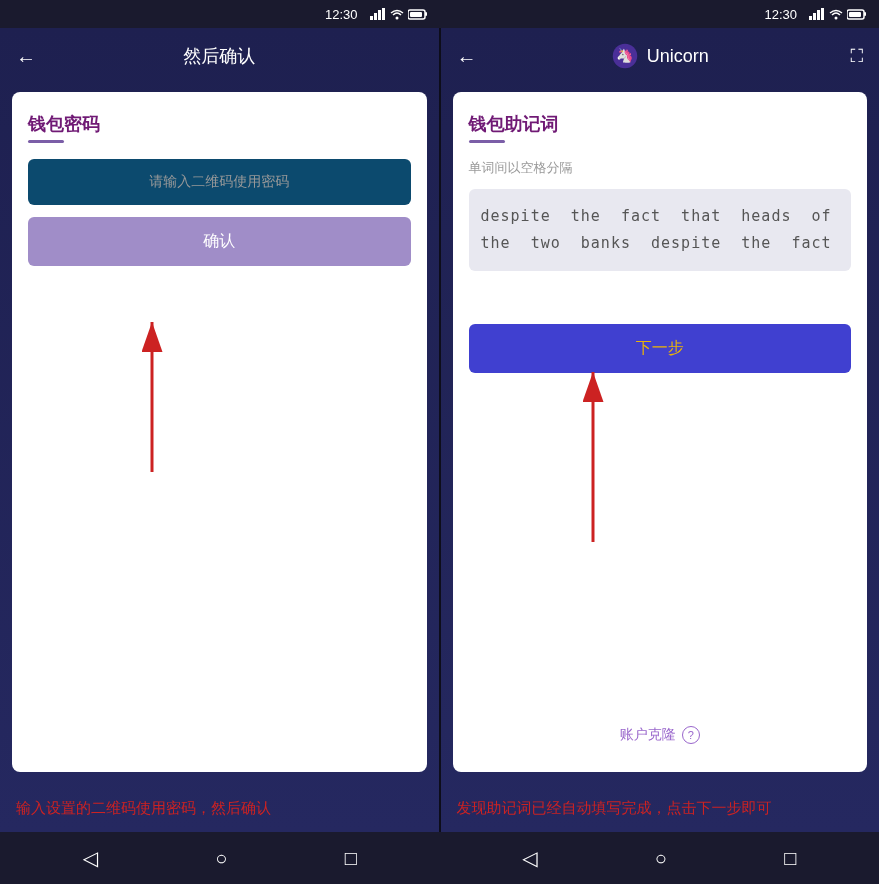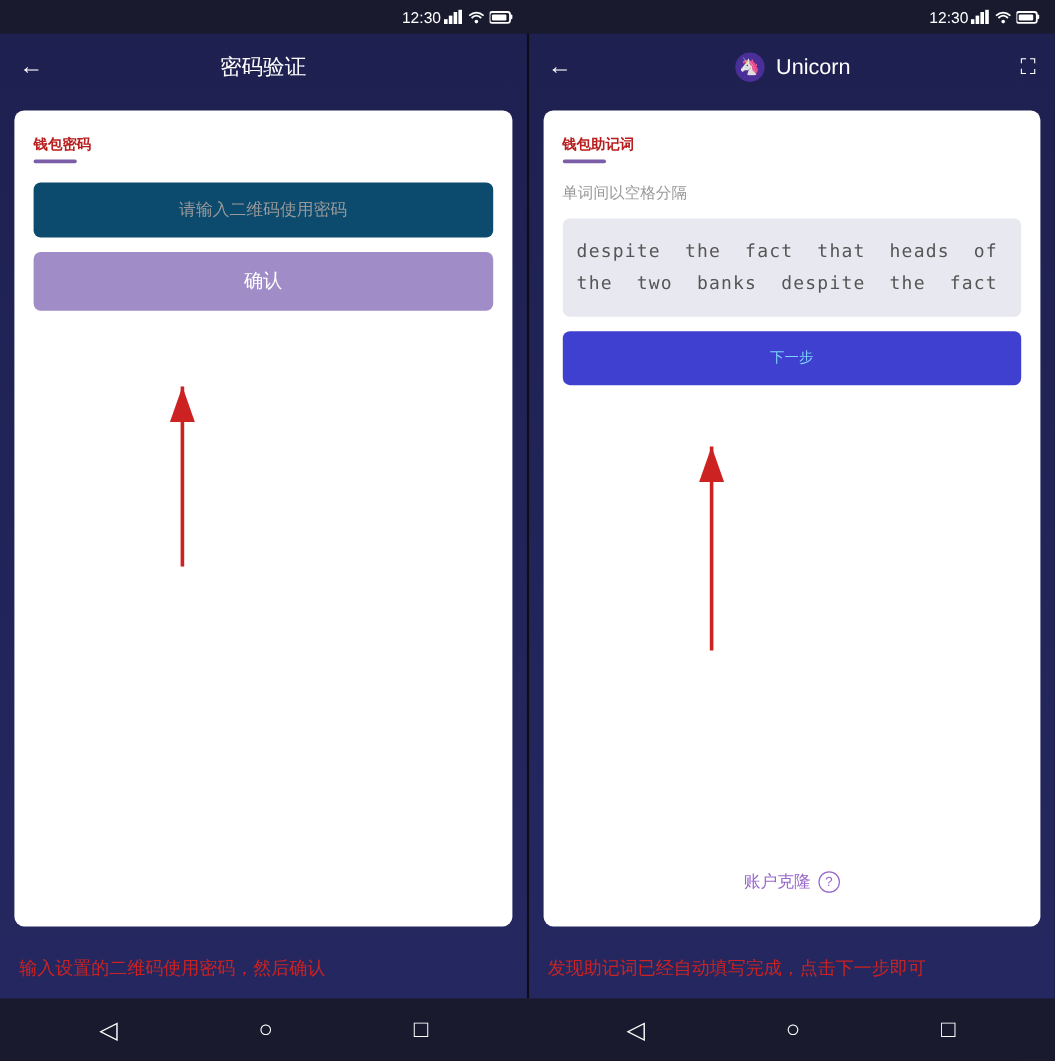--- a/index.html
+++ b/index.html
@@ -19,21 +19,21 @@
       width: 100%;
       height: 28px;
       background: #1a1a2e;
     }
     .status-bar-half {
       width: 50%;
       display: flex;
       align-items: center;
       justify-content: flex-end;
       padding-right: 12px;
-      gap: 2px;
+      gap: 12px;
       color: white;
       font-size: 13px;
     }
     .status-icons {
       display: flex;
       align-items: center;
       gap: 4px;
     }
 
     
@@ -100,23 +100,23 @@
       background: white;
       border-radius: 8px;
       flex: 1;
       padding: 20px 16px;
       display: flex;
       flex-direction: column;
       position: relative;
     }
 
     .card-title {
-      font-size: 12px;
+      font-size: 18px;
       font-weight: bold;
-      color: #b91c1c;
+      color: #701a75;
       margin-bottom: 4px;
     }
     .title-underline {
       width: 36px;
       height: 3px;
       background: #7b5ea7;
       margin-bottom: 16px;
       border-radius: 2px;
     }
     .card-subtitle {
@@ -157,23 +157,24 @@
       font-size: 15px;
       line-height: 1.8;
     }
 
     
     .next-button {
       background: #4040d0;
       border-radius: 6px;
       padding: 14px 12px;
       text-align: center;
-      color: #7dd3fc;
-      font-size: 12px;
+      color: #eab308;
+      font-size: 16px;
       cursor: pointer;
+      margin-top: 41px;
     }
 
     
     .account-clone {
       margin-top: auto;
       color: #9966cc;
       font-size: 14px;
       display: flex;
       align-items: center;
       justify-content: center;
@@ -287,21 +288,21 @@
     </div>
   </div>
 </div>
 
 <div class="panels-container">
 
   <div class="phone-panel" style="background: linear-gradient(180deg, #1e2050 0%, #252860 100%);">
 
     <div class="phone-topbar">
       <span class="back-arrow">←</span>
-      <span class="phone-topbar-title">密码验证</span>
+      <span class="phone-topbar-title">然后确认</span>
     </div>
 
     <div class="card-area">
       <span class="card-title">钱包密码</span>
       <div class="title-underline"></div>
 
       <div class="password-input-box">请输入二维码使用密码</div>
 
       <div class="confirm-button">确认</div>
 

